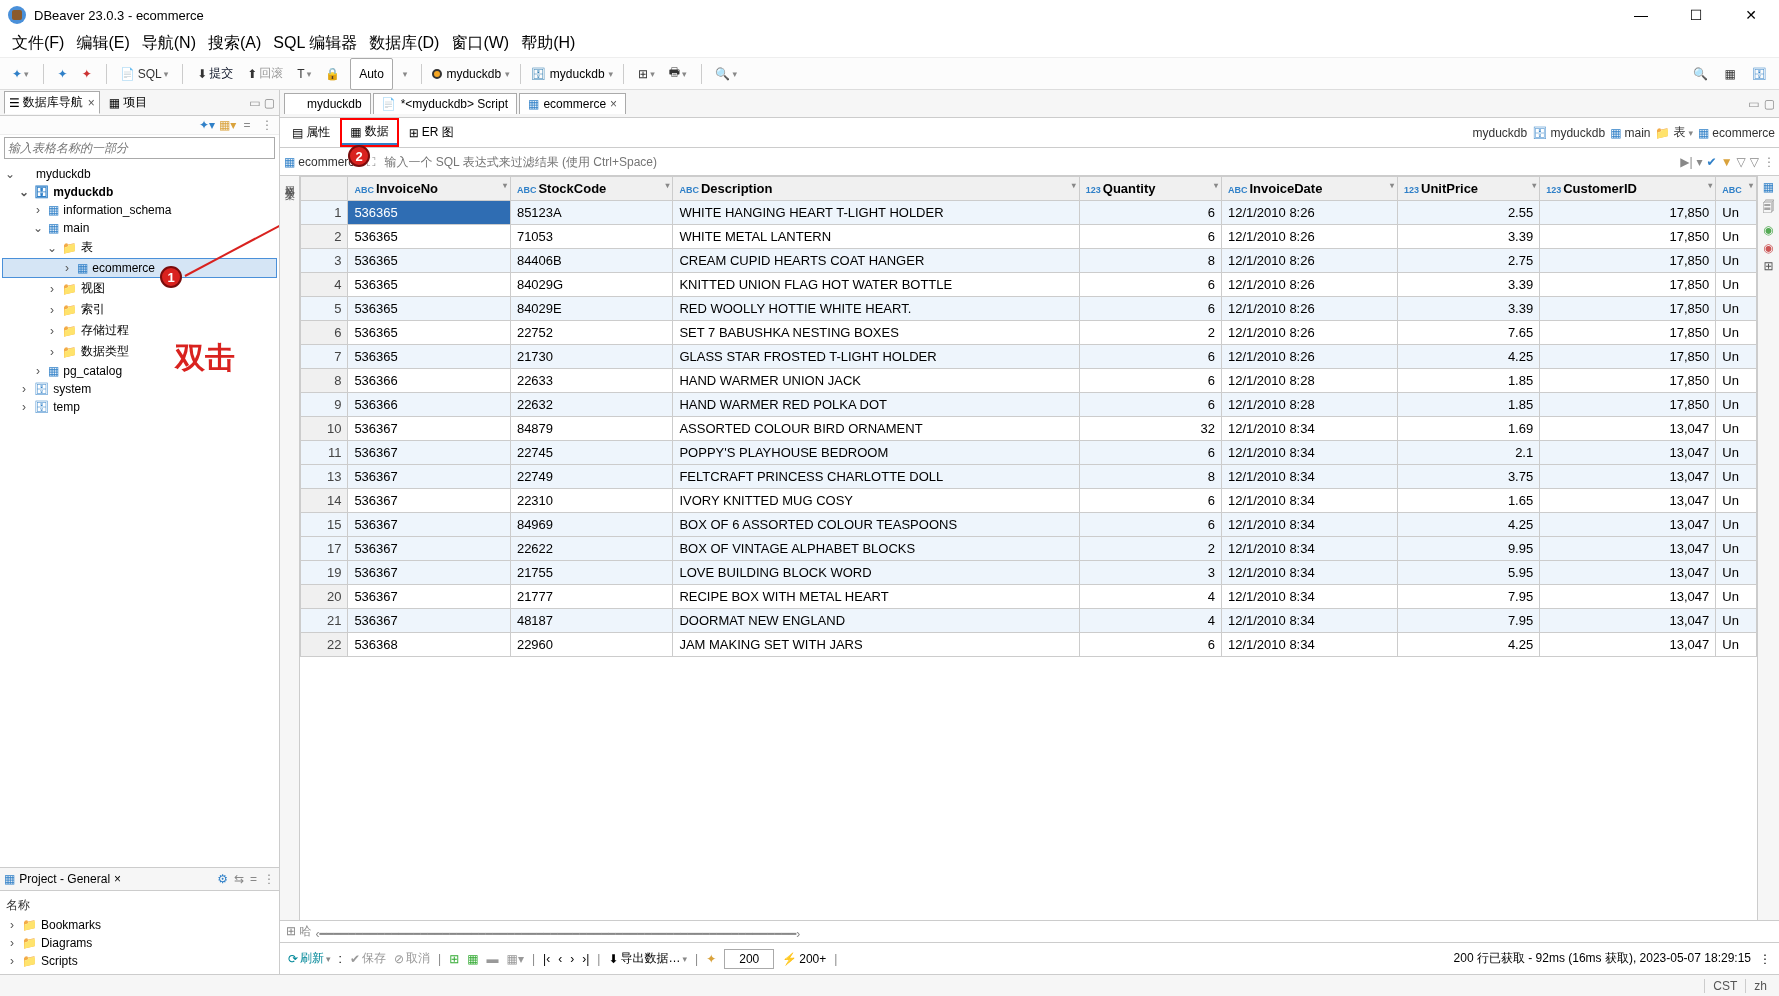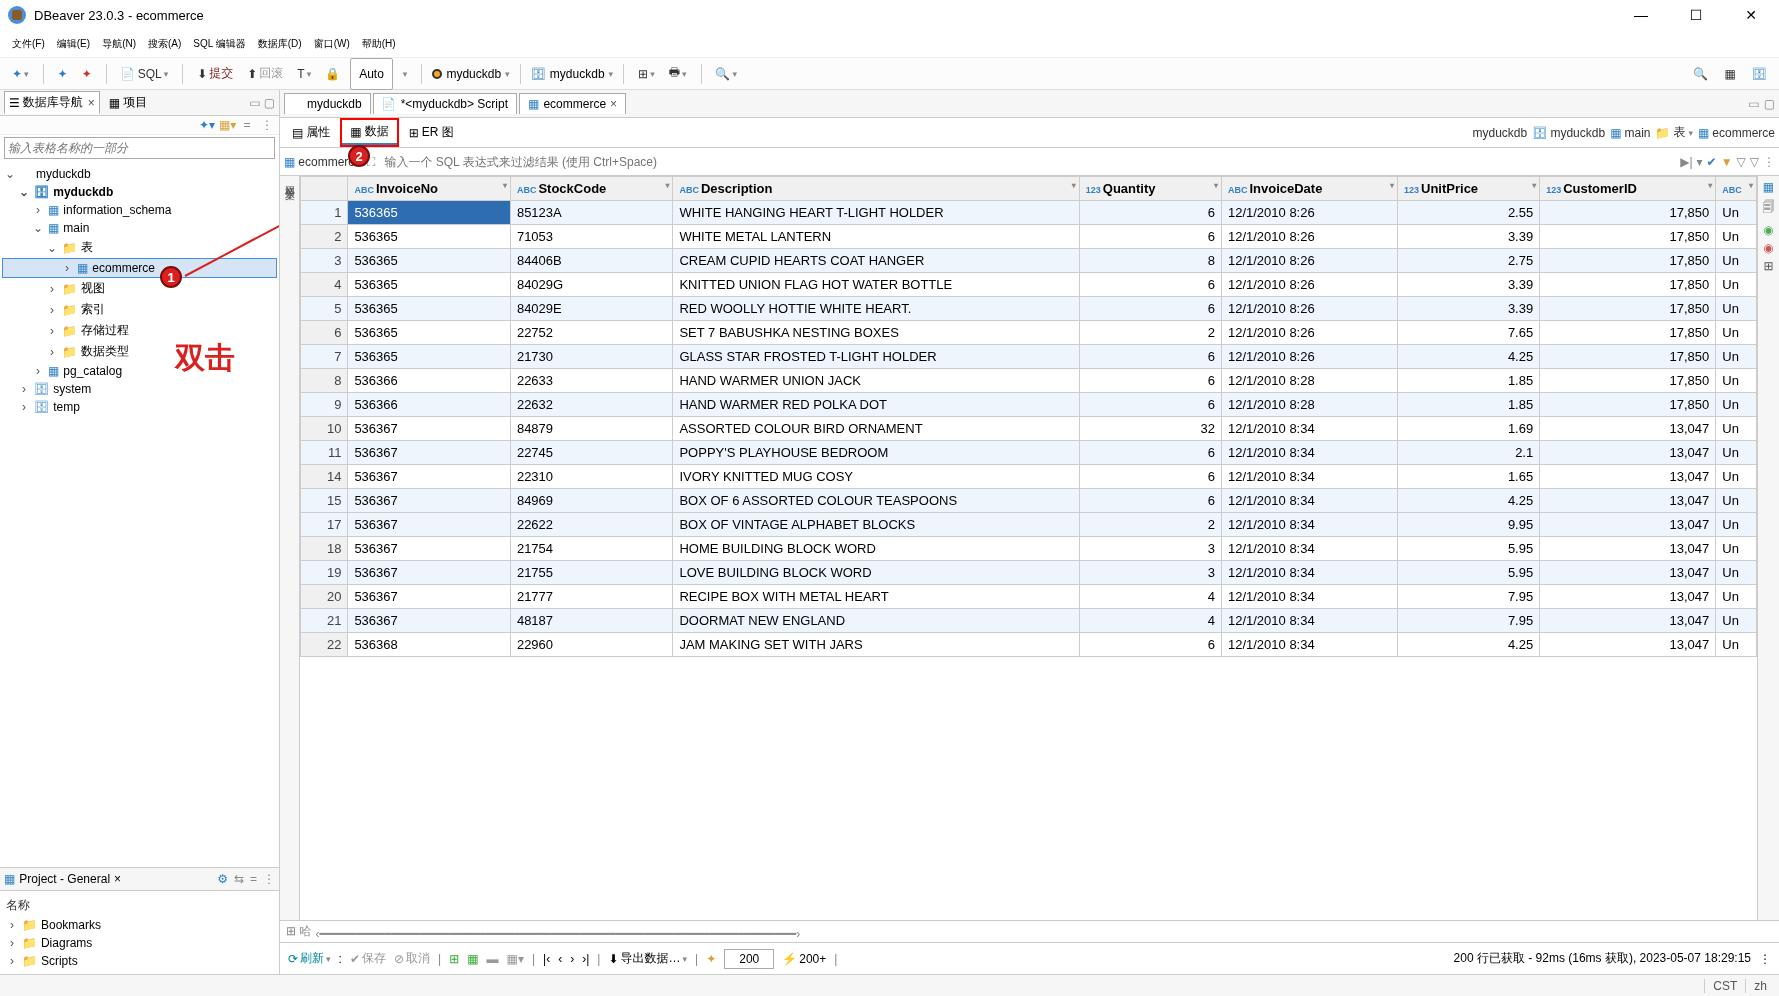--- a/index.html
+++ b/index.html
@@ -4,21 +4,21 @@
 <style>
 * { margin: 0; padding: 0; box-sizing: border-box; font-family: "Segoe UI", Arial, sans-serif; font-size: 12px; }
 body { background: #fff; width: 1779px; height: 996px; overflow: hidden; display: flex; flex-direction: column; }
 .titlebar { display: flex; align-items: center; padding: 4px 8px; height: 30px; background:#fff;}
 .titlebar .logo { width:18px; height:18px; border-radius:50%; background:#4a90d9; margin-right:8px; position:relative;}
 .titlebar .logo::after{content:"";position:absolute;width:10px;height:10px;background:#8b5a2b;border-radius:2px;top:4px;left:4px;}
 .titlebar .title { font-size: 13px; }
 .winbtns { margin-left:auto; display:flex; gap:25px; padding-right:5px;}
 .winbtns span{font-size:14px; width:30px; text-align:center;}
 .menubar { display:flex; gap:4px; padding: 4px 8px; height:28px; align-items:center; border-bottom:1px solid #eee;}
-.menubar span{ padding:2px 4px; font-size:10px;}
+.menubar span{ padding:2px 4px; font-size:16px;}
 .toolbar{ display:flex; align-items:center; gap:6px; padding:4px 8px; height:32px; border-bottom:1px solid #ddd; background:#fcfcfc;}
 .toolbar .sep{width:1px;height:20px;background:#ccc;margin:0 4px;}
 .tbtn{padding:2px 4px; display:flex;align-items:center;gap:2px;color:#333;}
 .tbtn.blue{color:#3080c8;}
 .pill{border:1px solid #aaa;padding:8px 8px;border-radius:2px;background:#fff;}
 .crumb{display:flex;align-items:center;gap:4px;}
 .crumb .orange-dot{width:10px;height:10px;background:#f5a623;border:2px solid #333;border-radius:50%;}
 .crumb .blue-db{color:#2a7ab0;}
 .drop::after{content:" ▾";color:#888;font-size:9px;}
 
@@ -118,21 +118,21 @@
 </div>
 
 <div class="toolbar">
   <span class="tbtn blue drop">✦</span>
   <div class="sep"></div>
   <span class="tbtn blue">✦</span>
   <span class="tbtn" style="color:#c33">✦</span>
   <div class="sep"></div>
   <span class="tbtn drop">📄<span>SQL</span></span>
   <div class="sep"></div>
-  <span class="tbtn grey">⬇<span style="color:#7f1d1d">提交</span></span>
+  <span class="tbtn grey">⬇<span style="color:#0f172a">提交</span></span>
   <span class="tbtn grey">⬆<span style="color:#999">回滚</span></span>
   <span class="tbtn drop">T</span>
   <span class="tbtn" style="color:#d9a23c">🔒</span>
   <span class="pill">Auto</span>
   <span class="tbtn drop"></span>
   <div class="sep"></div>
   <span class="crumb drop">
       <span class="orange-dot"></span>
       <span>myduckdb</span>
     </span>
@@ -502,20 +502,31 @@
                 <td class="rownum">11</td>
                 <td class="cell-inv">536367</td>
                 <td>22745</td>
                 <td>POPPY'S PLAYHOUSE BEDROOM</td>
                 <td class="num">6</td>
                 <td>12/1/2010 8:34</td>
                 <td class="num">2.1</td>
                 <td class="num">13,047</td>
                 <td>Un</td>
               </tr>
+              <tr class="alt">
+                <td class="rownum">13</td>
+                <td class="cell-inv">536367</td>
+                <td>22749</td>
+                <td>FELTCRAFT PRINCESS CHARLOTTE DOLL</td>
+                <td class="num">8</td>
+                <td>12/1/2010 8:34</td>
+                <td class="num">3.75</td>
+                <td class="num">13,047</td>
+                <td>Un</td>
+              </tr>
               <tr>
                 <td class="rownum">14</td>
                 <td class="cell-inv">536367</td>
                 <td>22310</td>
                 <td>IVORY KNITTED MUG COSY</td>
                 <td class="num">6</td>
                 <td>12/1/2010 8:34</td>
                 <td class="num">1.65</td>
                 <td class="num">13,047</td>
                 <td>Un</td>
@@ -532,31 +543,20 @@
                 <td>Un</td>
               </tr>
               <tr class="alt">
                 <td class="rownum">17</td>
                 <td class="cell-inv">536367</td>
                 <td>22622</td>
                 <td>BOX OF VINTAGE ALPHABET BLOCKS</td>
                 <td class="num">2</td>
                 <td>12/1/2010 8:34</td>
                 <td class="num">9.95</td>
-                <td class="num">13,047</td>
-                <td>Un</td>
-              </tr>
-              <tr>
-                <td class="rownum">18</td>
-                <td class="cell-inv">536367</td>
-                <td>21754</td>
-                <td>HOME BUILDING BLOCK WORD</td>
-                <td class="num">3</td>
-                <td>12/1/2010 8:34</td>
-                <td class="num">5.95</td>
                 <td class="num">13,047</td>
                 <td>Un</td>
               </tr>
               <tr class="alt">
                 <td class="rownum">19</td>
                 <td class="cell-inv">536367</td>
                 <td>21755</td>
                 <td>LOVE BUILDING BLOCK WORD</td>
                 <td class="num">3</td>
                 <td>12/1/2010 8:34</td>

